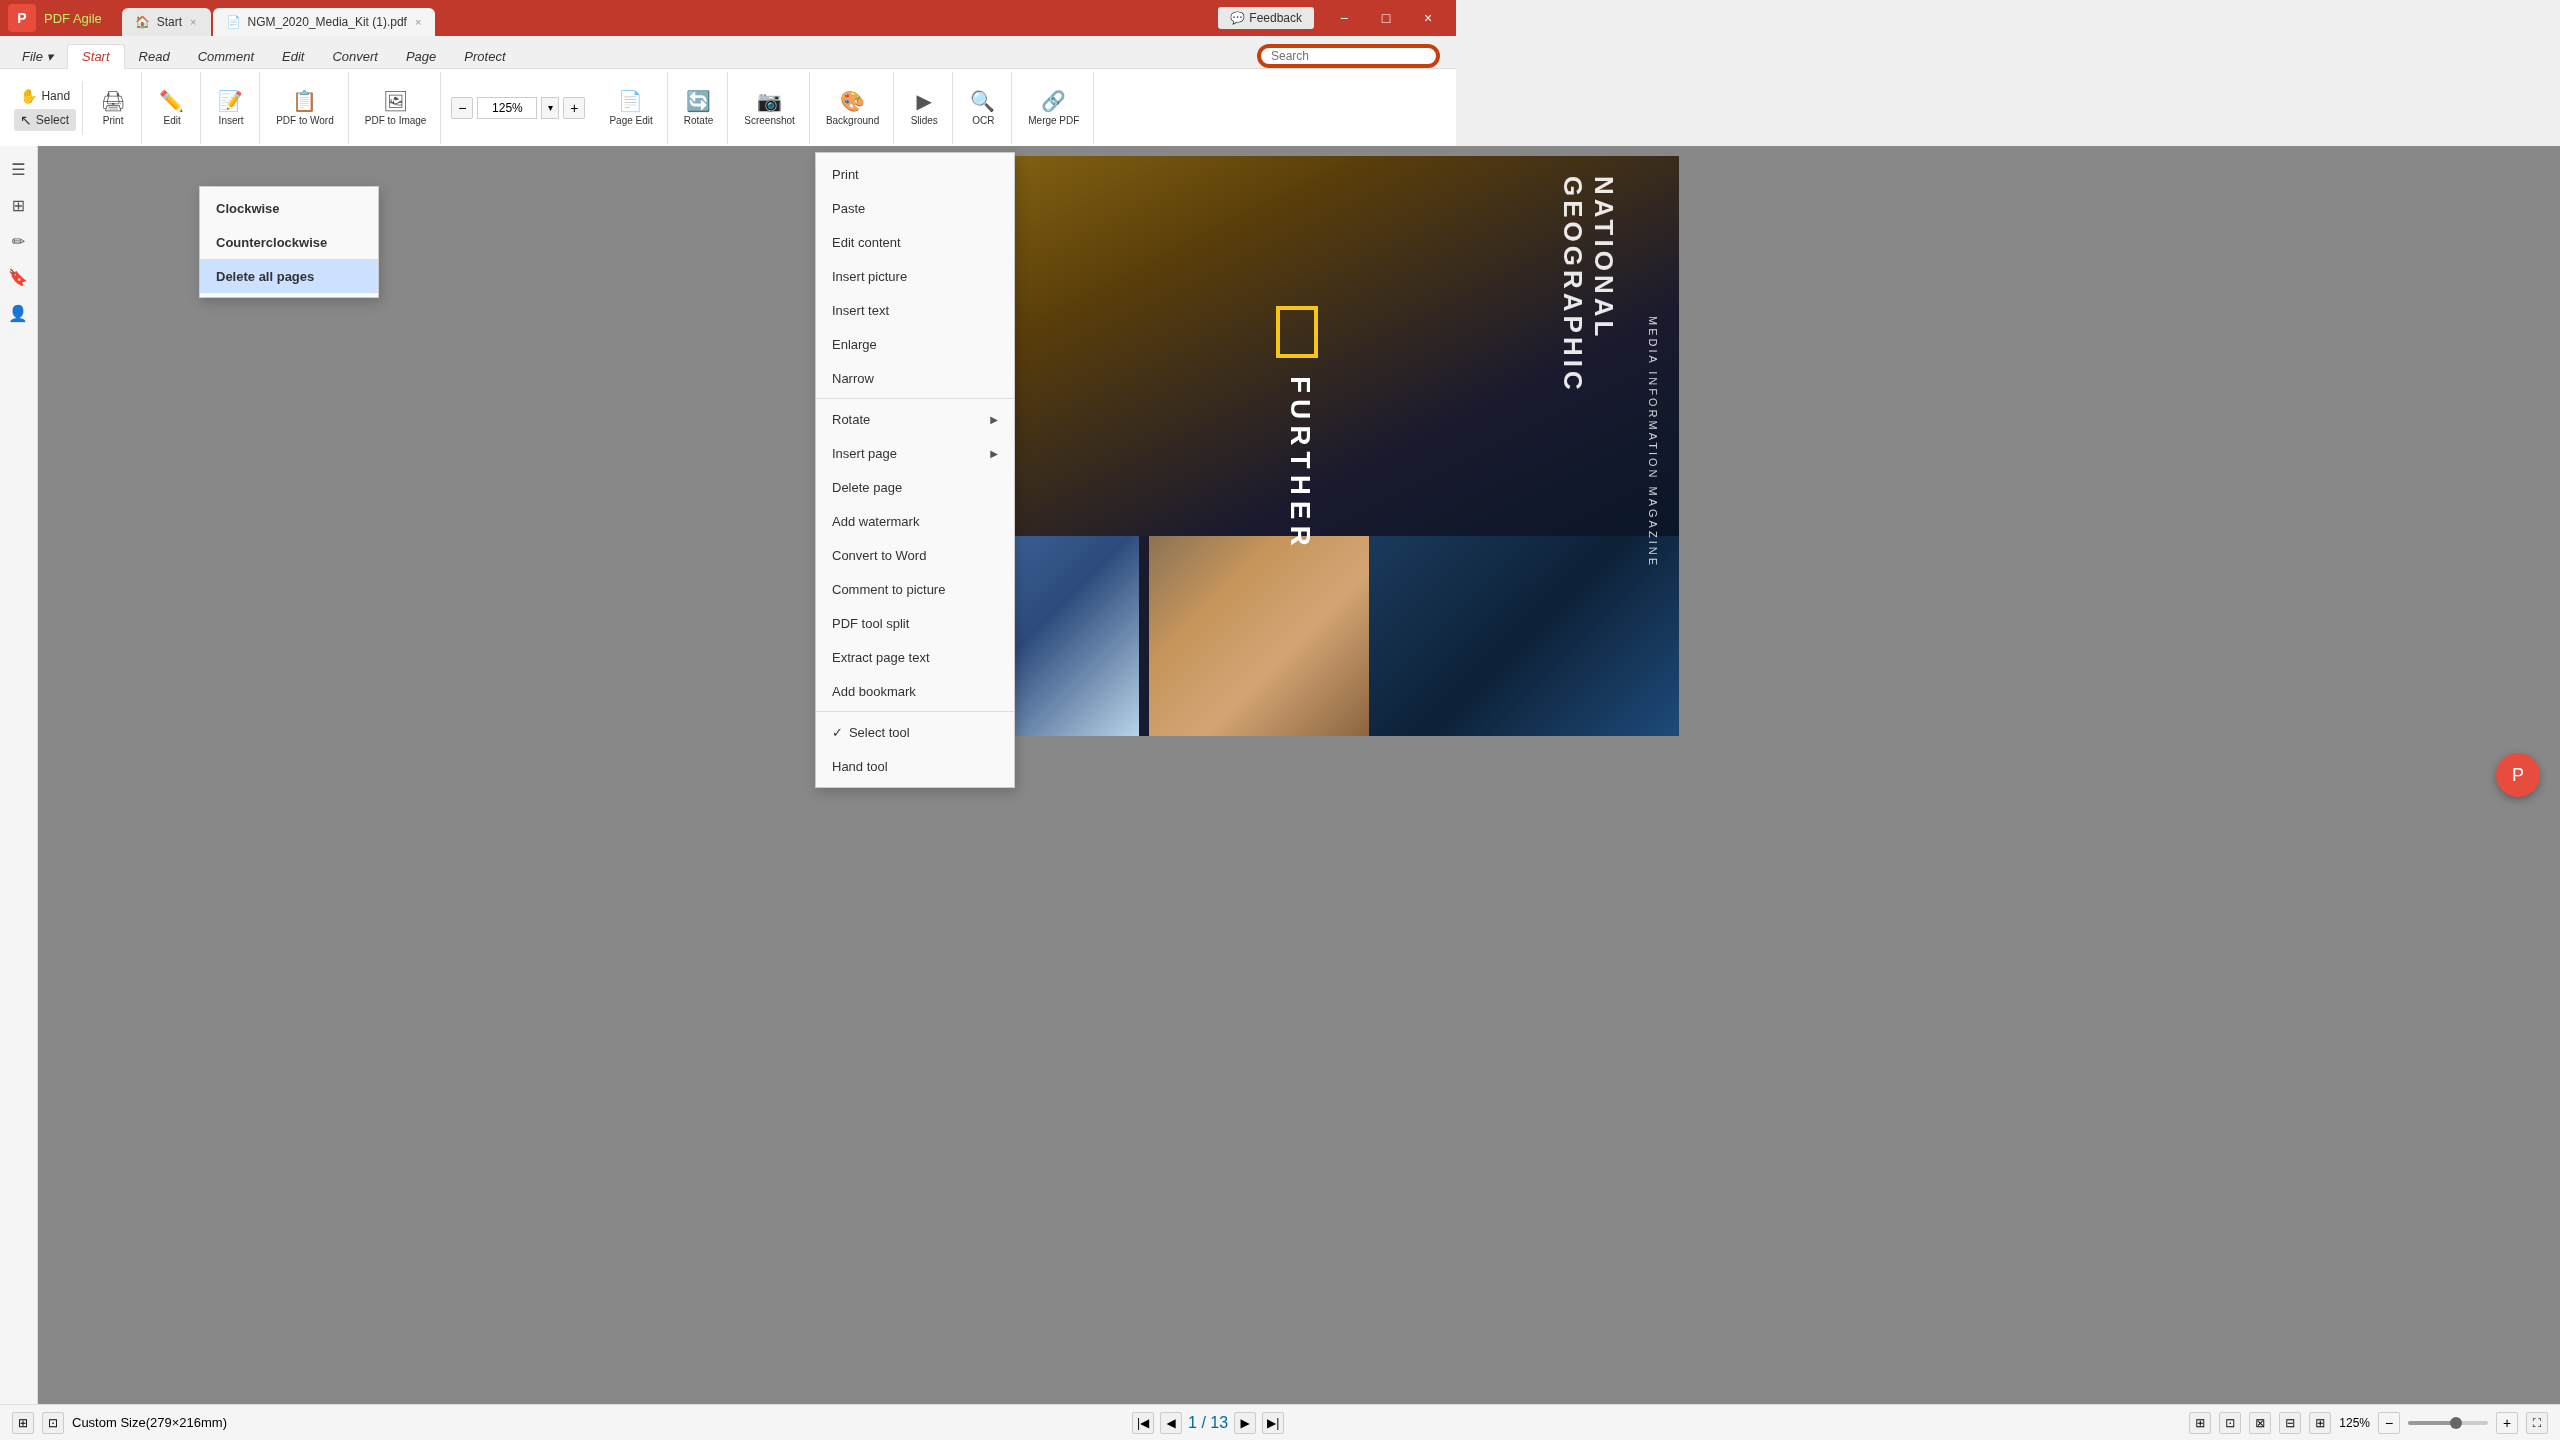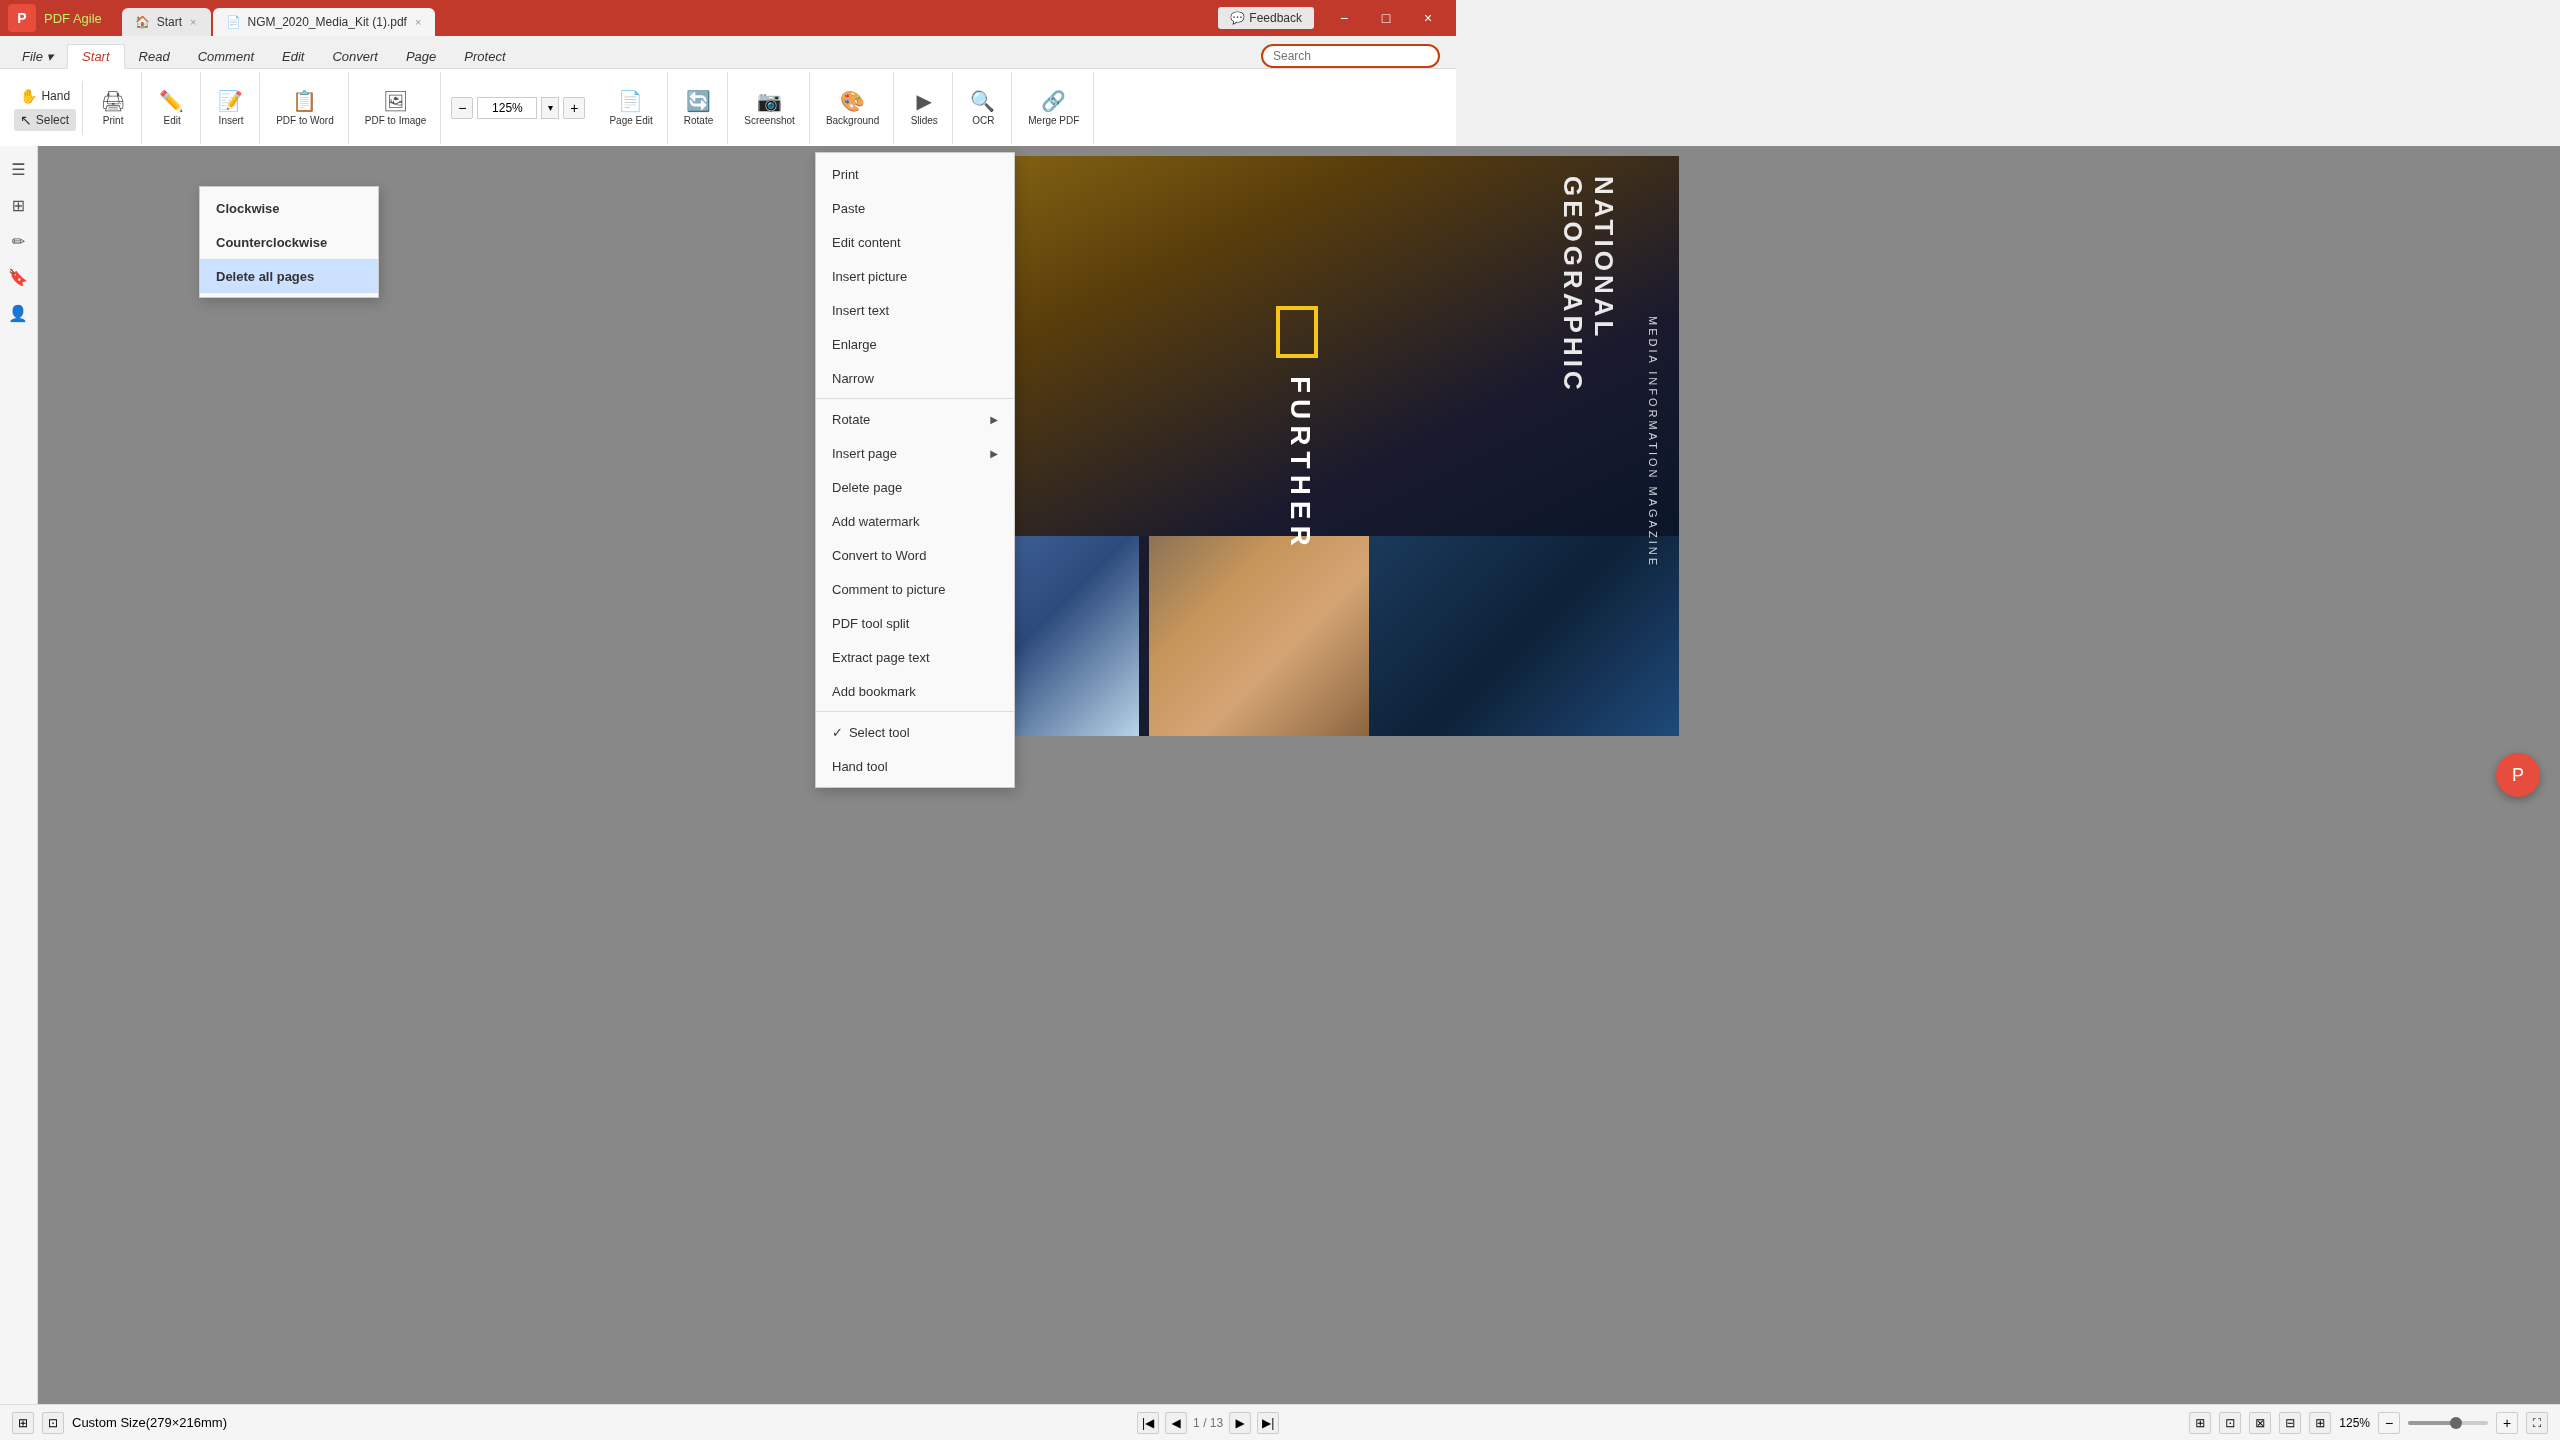--- a/index.html
+++ b/index.html
@@ -90,21 +90,21 @@
       border: 1px solid #ddd;
       border-bottom: 1px solid #fff;
       border-radius: 3px 3px 0 0;
       margin-bottom: -1px;
       color: #c0392b;
     }
     .ribbon-search {
       margin-left: auto;
       margin-right: 8px;
       height: 24px;
-      border: 2px solid #c2410c;
+      border: 4px solid #c2410c;
       border-radius: 12px;
       padding: 0 10px;
       font-size: 12px;
       outline: none;
       background: white;
     }
     .ribbon-content {
       height: 78px;
       display: flex;
       align-items: center;
@@ -323,21 +323,21 @@
     }
     .statusbar-right {
       display: flex; align-items: center; gap: 8px;
     }
     .page-nav-btn {
       width: 22px; height: 22px;
       border: 1px solid #ccc; background: #f0f0f0;
       cursor: pointer; display: flex; align-items: center; justify-content: center;
       font-size: 12px; border-radius: 2px;
     }
-    .page-info { font-size: 12px; color: #737373; }
+    .page-info { font-size: 16px; color: #0369a1; }
     .zoom-status {
       display: flex; align-items: center; gap: 4px;
       font-size: 12px;
     }
     .zoom-slider {
       width: 80px; height: 4px; background: #ccc;
       border-radius: 2px; position: relative;
     }
     .zoom-slider-fill {
       height: 100%; width: 60%; background: #999; border-radius: 2px;

